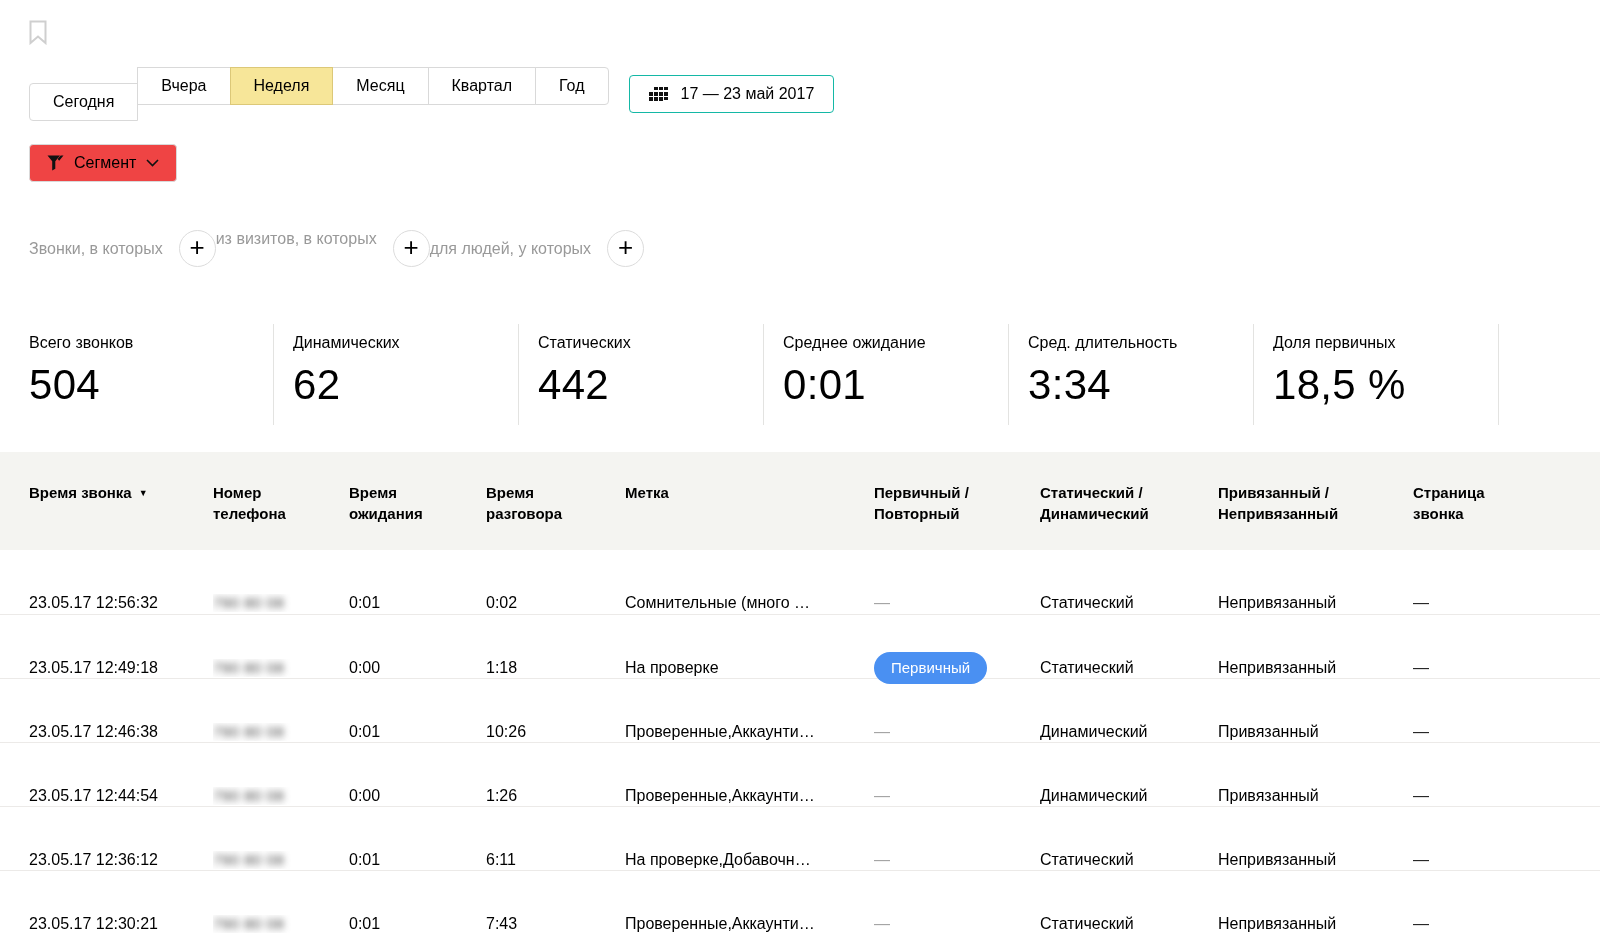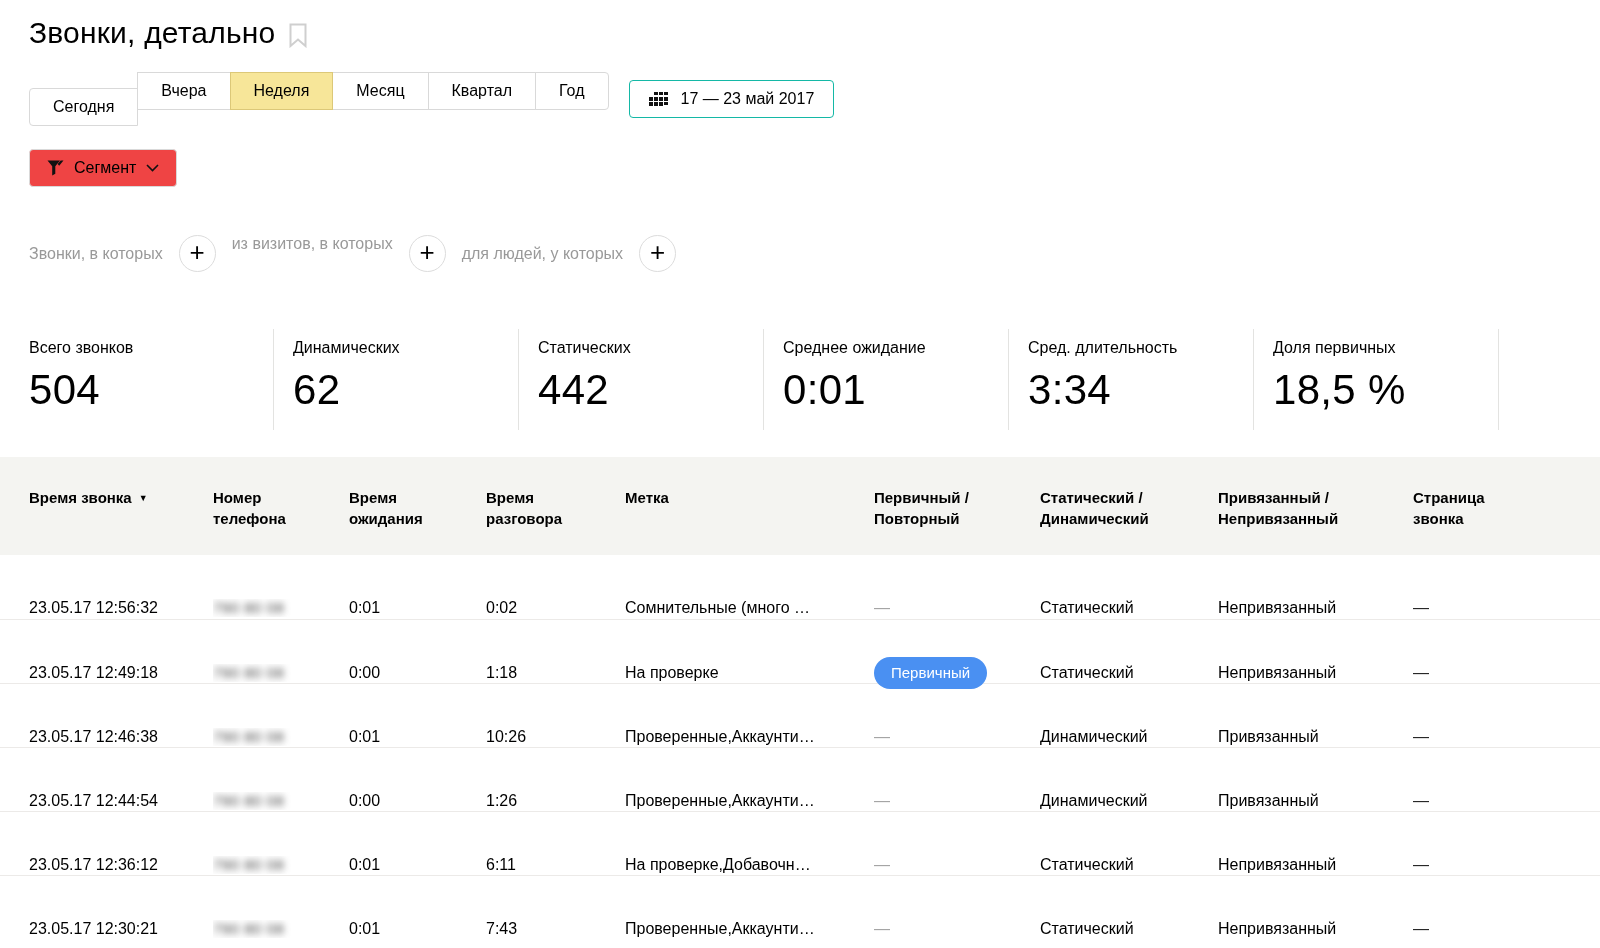--- a/index.html
+++ b/index.html
@@ -33,21 +33,21 @@
     font-size:16px; font-family:inherit; cursor:pointer;
   }
 
   .segment-btn {
     margin:23px 0 0 29px; height:38px; padding:0 17px; display:inline-flex; align-items:center;
     gap:10px; background:#ef4444; border:1px solid #d9d9d9; border-radius:4px;
     font-size:16px; font-family:inherit; cursor:pointer;
   }
 
   
-  .filters { margin:48px 0 0 29px; display:flex; align-items:center; gap:16px; }
+  .filters { margin:48px 0 0 29px; display:flex; align-items:center; }
   .filter-label { color:#999; font-size:16px; }
   .plus-btn {
     width:37px; height:37px; border-radius:50%; border:1px solid #dcdcdc; background:#fff;
     display:flex; align-items:center; justify-content:center; font-size:26px; font-weight:300;
     color:#000; cursor:pointer; font-family:inherit; padding:0 0 2px 0;
   }
 
   
   .stats { margin:57px 0 0 29px; display:flex; }
   .stat {
@@ -88,21 +88,20 @@
   svg { display:block; }
 </style>
 </head>
 <body>
 
 
 
 
 
 <h1 class="page-title">
-  <span>Звонки, детально</span>
   <span class="bookmark">
     <svg width="18" height="25" viewBox="0 0 18 25">
       <path d="M1.5 1.5 H16.5 V23 L9 16.5 L1.5 23 Z" fill="none" stroke="#cfcfcf" stroke-width="2"></path>
     </svg>
   </span>
 </h1>
 
 <div class="toolbar-row">
   <div class="seg-group" id="tabs-mount">
       <button class="tab">

